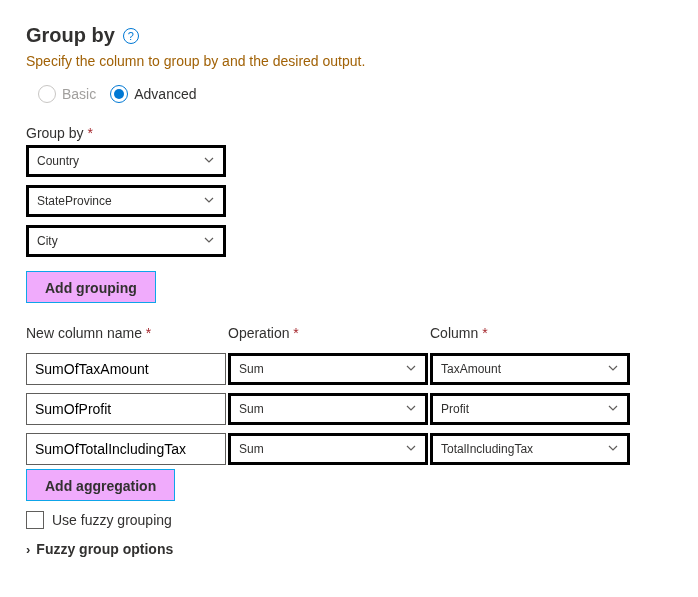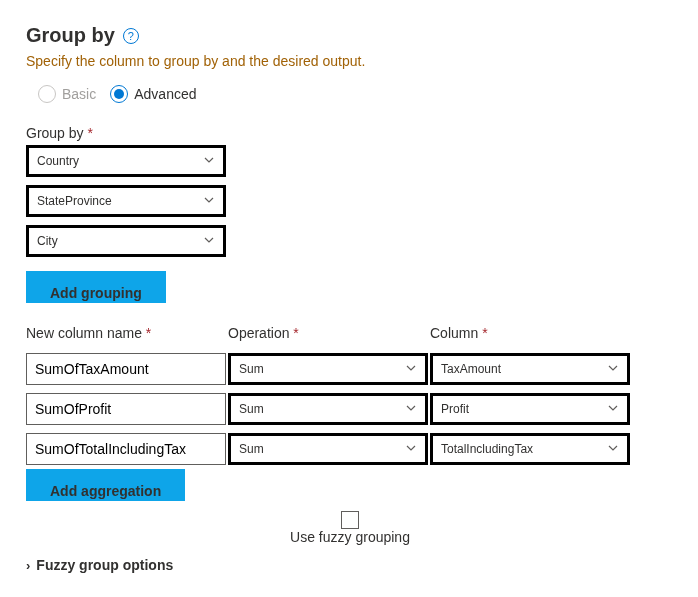--- a/index.html
+++ b/index.html
@@ -70,37 +70,37 @@
     padding: 6px 8px;
     font-size: 14px;
     font-family: inherit;
     width: 100%;
     outline: none;
   }
 
   .btn {
     height: 32px;
     padding: 8px 18px;
-    border: 6px solid #0ea5e9;
-    background: #0ea5e9;
+    border: 1px solid #0ea5e9;
+    background: #f0abfc;
     font-size: 14px;
     font-weight: 600;
     cursor: pointer;
     font-family: inherit;
     color: #323130;
   }
 
   .agg-grid {
     display: grid;
     grid-template-columns: 200px 200px 200px;
     gap: 8px 2px;
     margin-bottom: 4px;
   }
 
-  .checkbox-row { display: flex; align-items: center; gap: 0; margin: 10px 0 12px 0; flex-direction: column; }
+  .checkbox-row { display: flex; align-items: center; gap: 8px; margin: 10px 0 12px 0; }
   .checkbox {
     width: 18px; height: 18px; border: 1px solid #605e5c; cursor: pointer; background:#fff;
   }
 
   .expander { display: flex; align-items: center; gap: 6px; font-weight: 600; cursor: pointer; margin-bottom: 30px;}
   .expander .chev { font-size: 13px; }
 </style>
 </head>
 <body>
 

